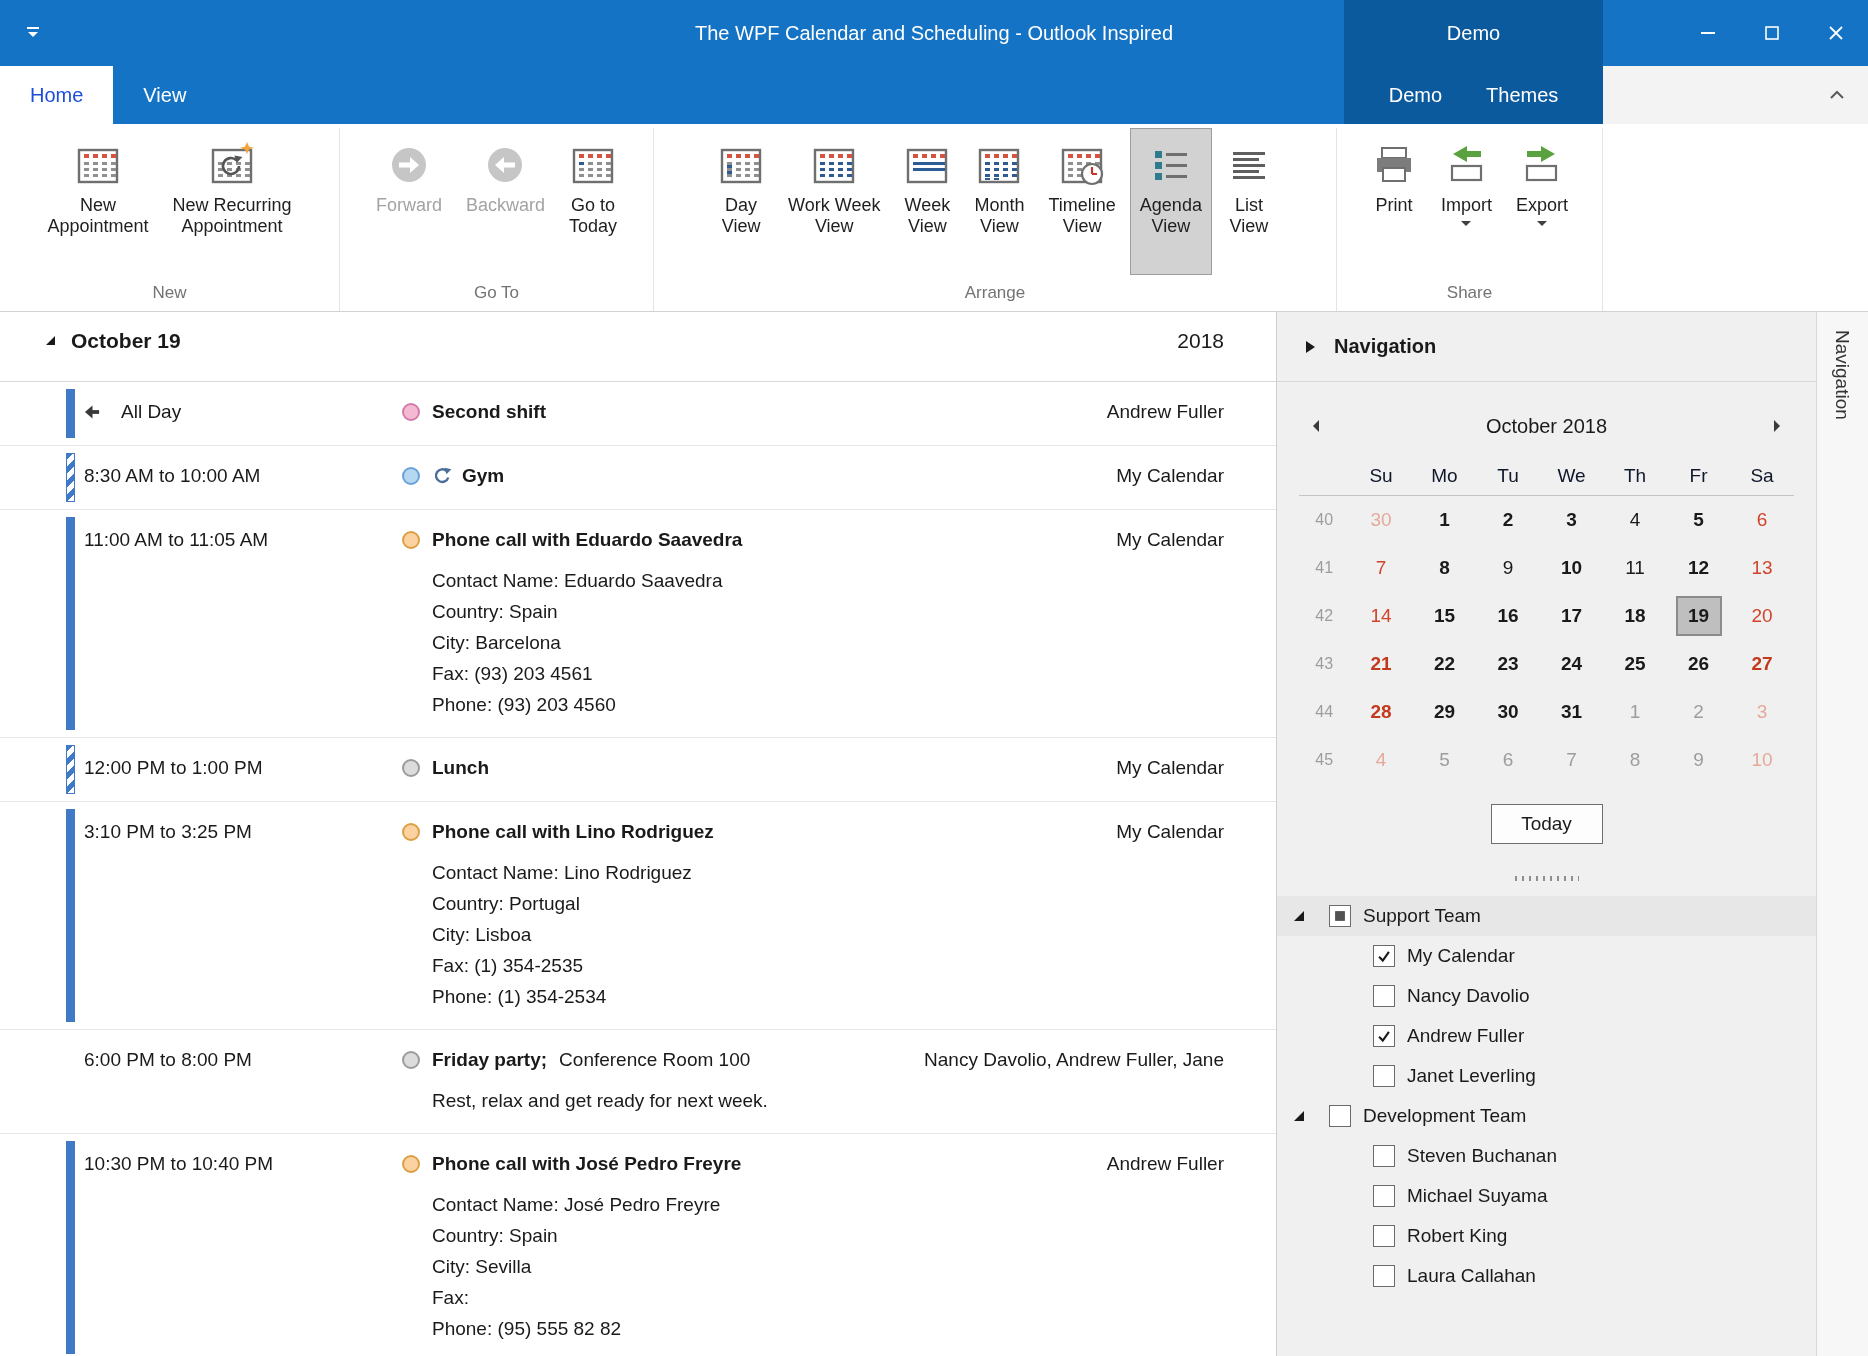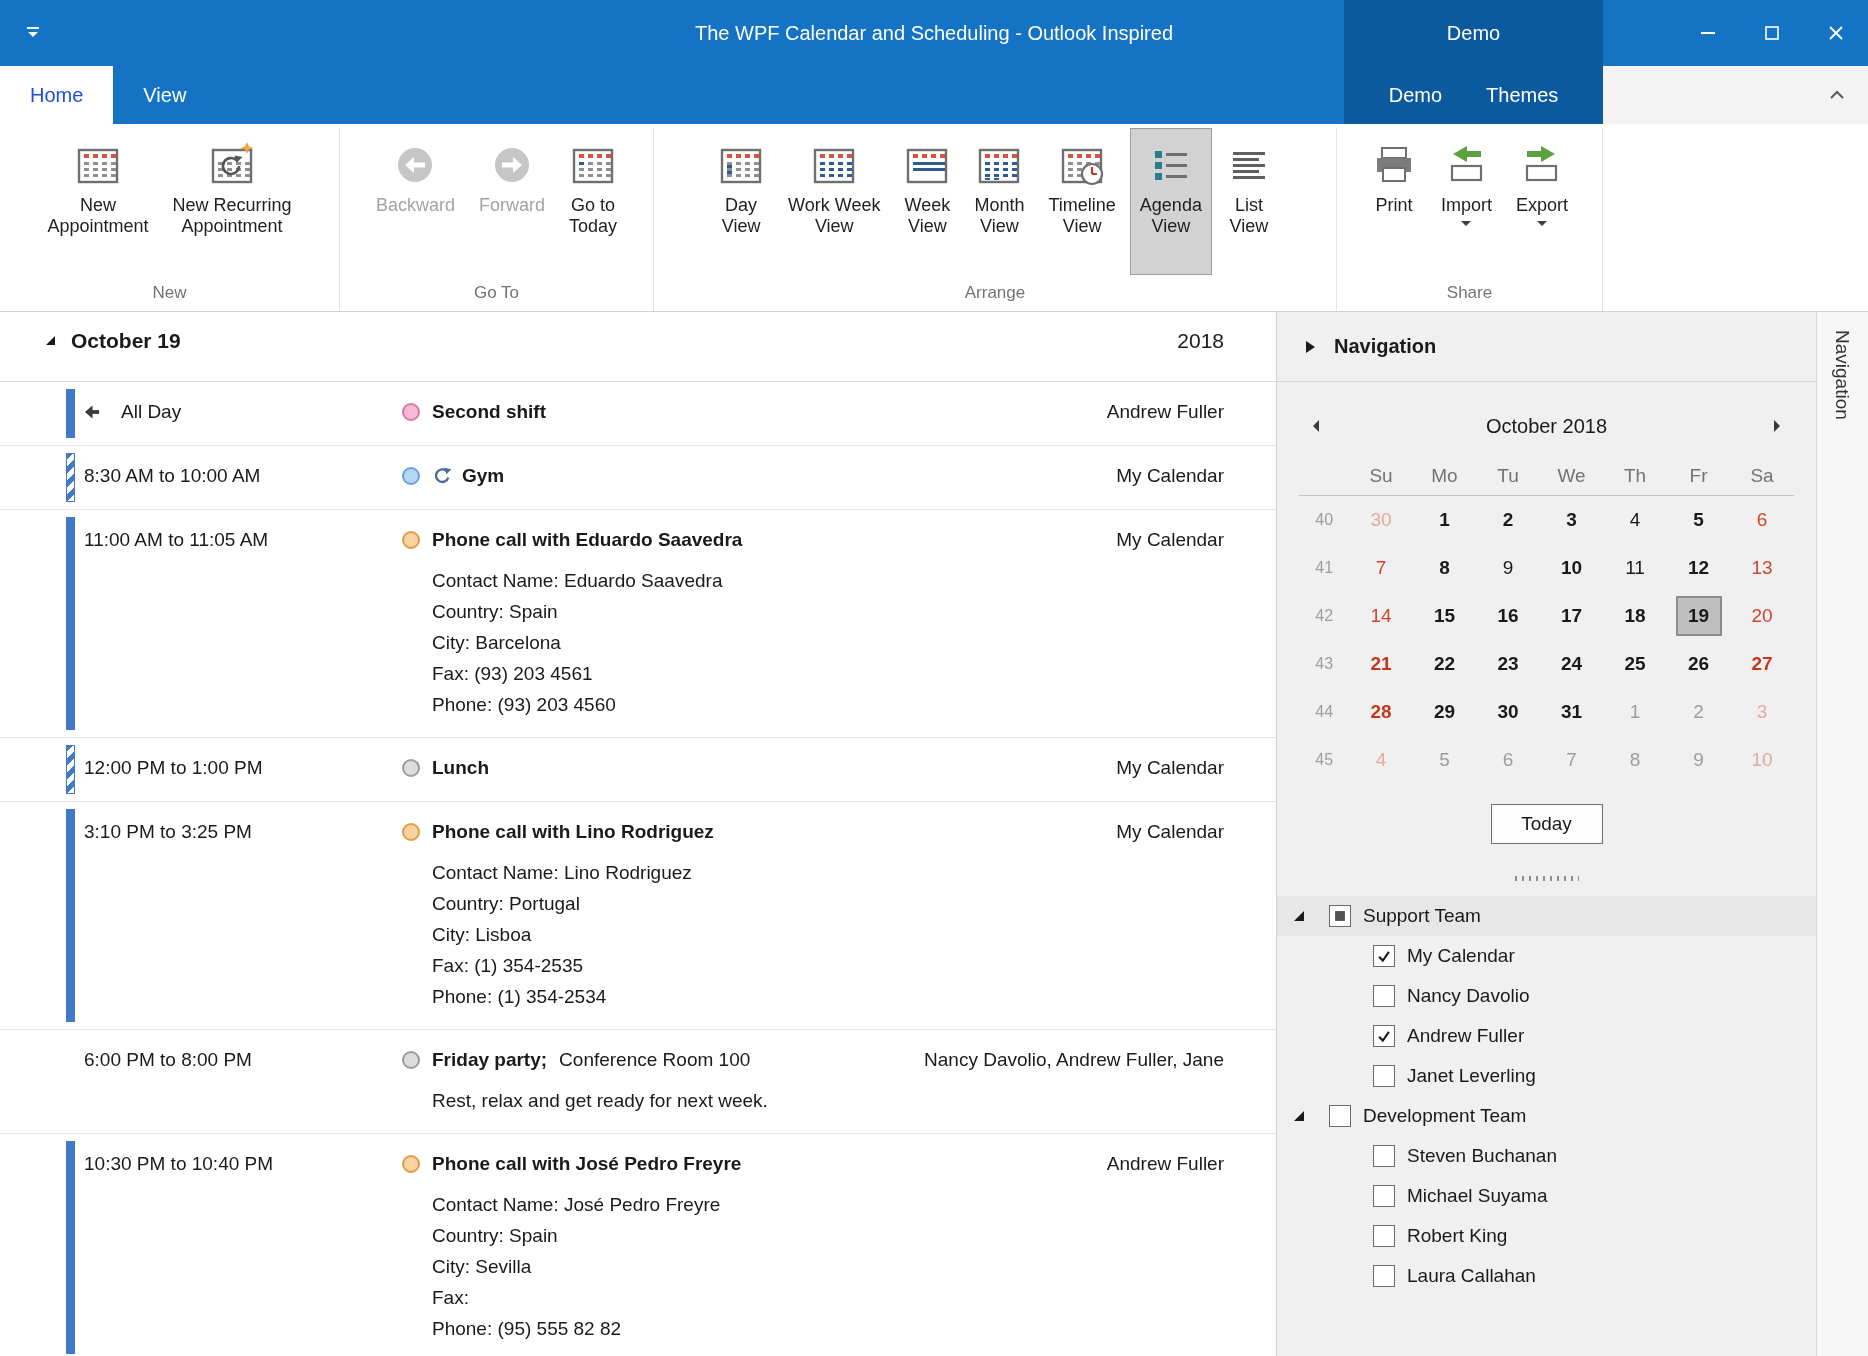--- a/index.html
+++ b/index.html
@@ -74,21 +74,21 @@
   
   .navpanel{width:539px;background:#f0f0f0;display:flex;flex-direction:column;overflow:hidden}
   .nav-header{height:70px;flex:0 0 auto;display:flex;align-items:center;gap:18px;padding-left:27px;
               border-bottom:1px solid #d8d8d8;font-size:20px;font-weight:700}
   .cal{padding:22px 20px 0}
   .cal-month{display:flex;align-items:center;height:44px}
   .mlabel{flex:1;text-align:center;font-size:20px}
   .cal-nav{width:38px;height:38px;display:flex;align-items:center;justify-content:center;cursor:default}
   .cal-grid{display:grid;grid-template-columns:50px repeat(7,63.5px);margin-top:8px;justify-content:center}
   .cg-corner,.cg-dh{height:40px;border-bottom:1px solid #c4c4c4}
-  .cg-dh{display:flex;align-items:center;justify-content:center;font-size:19px;color:#737373}
+  .cg-dh{display:flex;align-items:center;justify-content:center;font-size:19px;color:#0f172a}
   .cg-wn{height:48px;display:flex;align-items:center;justify-content:center;font-size:16px;color:#9d9d9d}
   .cg-day{height:48px;display:flex;align-items:center;justify-content:center;font-size:19px}
   .dnum{min-width:46px;height:40px;display:flex;align-items:center;justify-content:center}
   .cg-day.b{font-weight:700}
   .cg-day.red{color:#d0442c}
   .cg-day.redb{color:#c3391c;font-weight:700}
   .cg-day.out{color:#9d9d9d}
   .cg-day.outred{color:#e5a99a}
   .cg-day.sel{font-weight:700}
   .cg-day.sel .dnum{background:#bfbfbf;box-shadow:inset 0 0 0 2px #8c8c8c}
@@ -224,32 +224,32 @@
       </div>
     </div>
     <div class="rcaption">New</div>
   </div>
 
   <div class="rgroup g-goto">
     <div class="rbtns">
       <div class="rbtn disabled">
         <svg class="ricon" viewBox="0 0 46 46">
           <circle cx="23" cy="23" r="17" fill="#c6c6c6"></circle>
+          <rect x="13" y="20.5" width="12" height="5" fill="#fff"></rect>
+            <polygon points="33,23 24,15 24,31" fill="#fff"></polygon>
+        </svg>
+        <span class="rlabel">Forward</span>
+      </div>
+      <div class="rbtn disabled">
+        <svg class="ricon" viewBox="0 0 46 46">
+          <circle cx="23" cy="23" r="17" fill="#c6c6c6"></circle>
           <rect x="21" y="20.5" width="12" height="5" fill="#fff"></rect>
             <polygon points="13,23 22,15 22,31" fill="#fff"></polygon>
         </svg>
         <span class="rlabel">Backward</span>
-      </div>
-      <div class="rbtn disabled">
-        <svg class="ricon" viewBox="0 0 46 46">
-          <circle cx="23" cy="23" r="17" fill="#c6c6c6"></circle>
-          <rect x="13" y="20.5" width="12" height="5" fill="#fff"></rect>
-            <polygon points="33,23 24,15 24,31" fill="#fff"></polygon>
-        </svg>
-        <span class="rlabel">Forward</span>
       </div>
       <div class="rbtn">
         <svg class="ricon" viewBox="0 0 46 46">
           <use href="#cal-frame"></use>
             <use href="#dots-red"></use>
             <use href="#grid-gray"></use>
           <rect x="9" y="20" width="5" height="3" fill="#2f5b94"></rect>
         </svg>
         <span class="rlabel">Go to
 Today</span>

